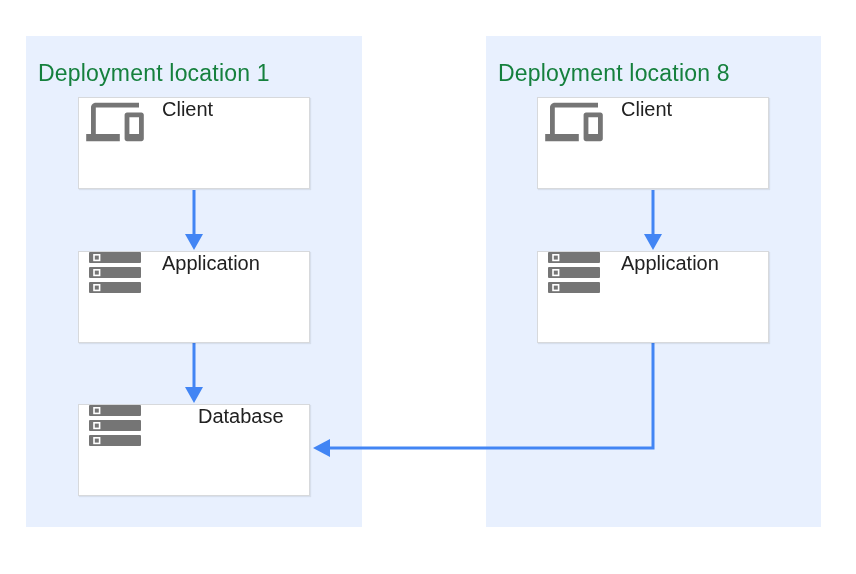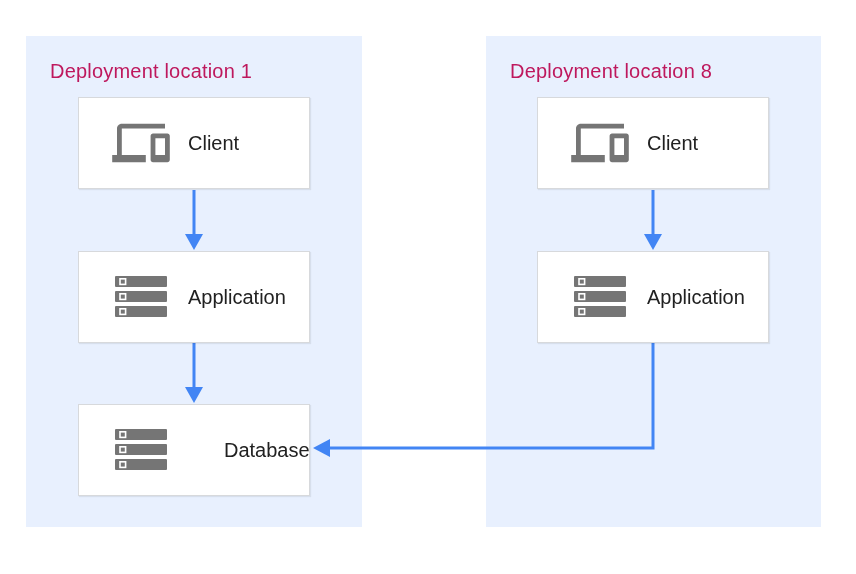--- a/index.html
+++ b/index.html
@@ -11,36 +11,36 @@
     overflow:hidden;
   }
   .panel{
     position:absolute;
     background:#e8f0fe;
   }
   .panel-1{left:26px;top:36px;width:336px;height:491px;}
   .panel-2{left:486px;top:36px;width:335px;height:491px;}
   .panel-title{
     position:absolute;
-    left:24px;top:24px;
-    font-size:20px;
-    color:#be185d;
+    left:12px;top:24px;
+    font-size:23px;
+    color:#15803d;
     letter-spacing:0.2px;
     white-space:nowrap;
   }
   .node{
     position:absolute;
     width:232px;height:92px;
     background:#ffffff;
     border:1px solid #d7d9dc;
     box-shadow:1px 1px 1px rgba(0,0,0,0.07);
     box-sizing:border-box;
     display:flex;
-    align-items:center;
-    padding-left:31px;
+    align-items:flex-start;
+    padding-left:5px;
   }
   .node .icon{
     width:62px;
     display:flex;
     align-items:center;
     justify-content:center;
     flex:0 0 62px;
   }
   .node .label{
     margin-left:16px;

